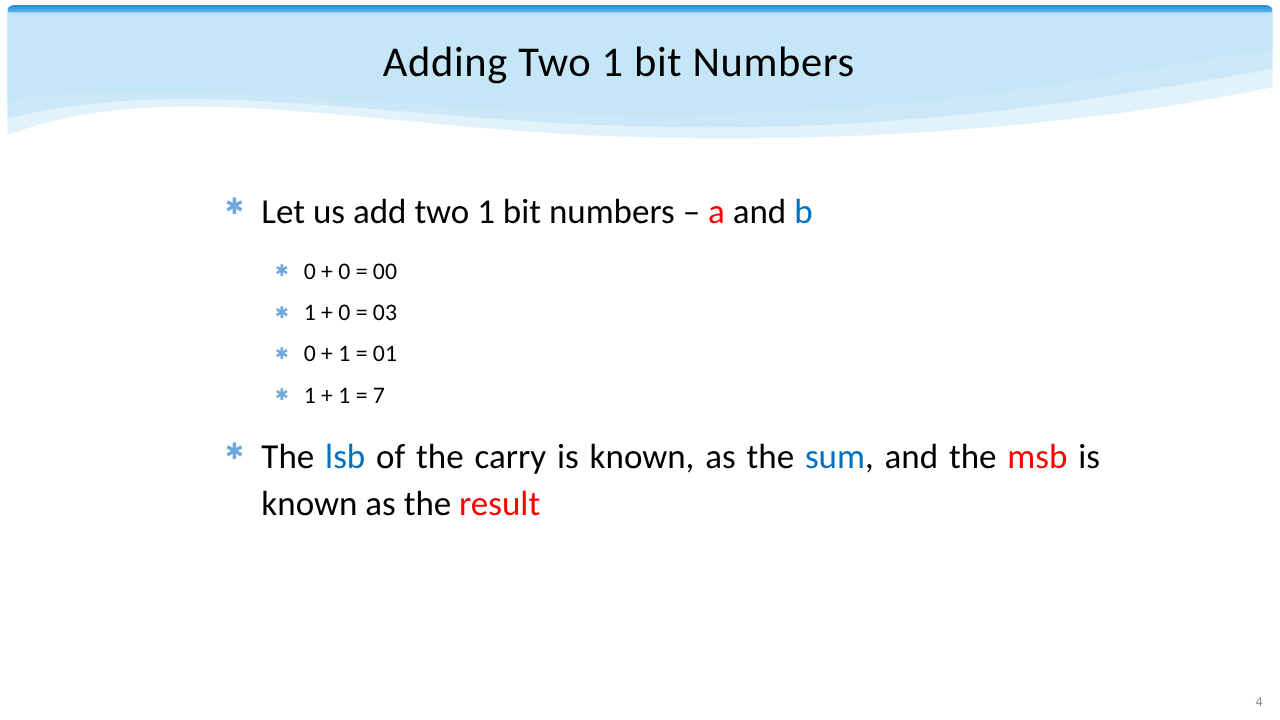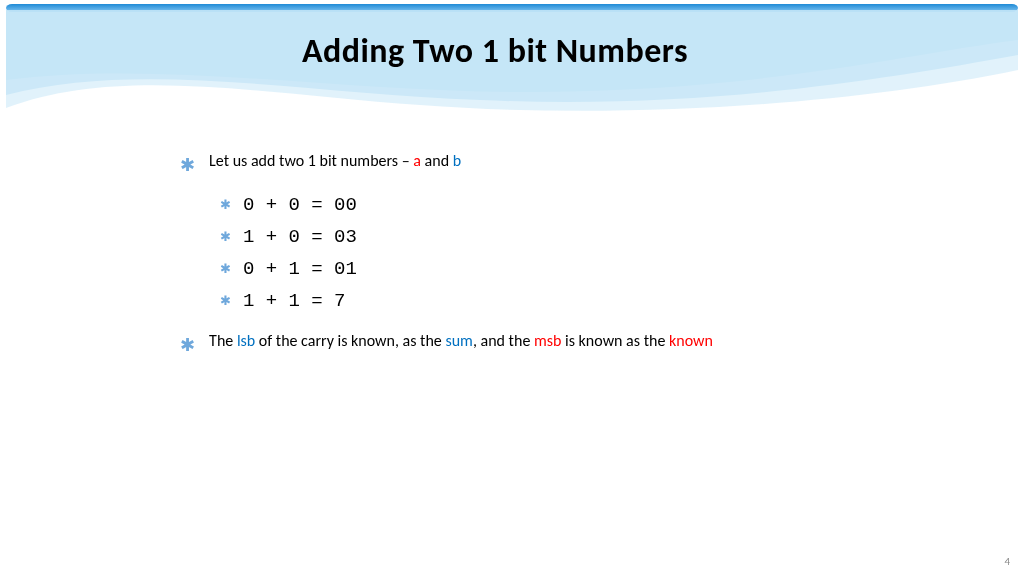--- a/index.html
+++ b/index.html
@@ -1,26 +1,26 @@
 <!DOCTYPE html>
 <html><head>
 <meta charset="utf-8">
 <style>
   * { margin: 0; padding: 0; box-sizing: border-box; }
   html, body { width: 1024px; height: 576px; font-family: "Segoe UI", "Calibri", Arial, sans-serif; background: #fff; overflow: hidden; }
   .slide { position: relative; width: 1024px; height: 576px; background: #fff; }
   .banner { position: absolute; top: 0; left: 0; width: 1024px; height: 120px; }
-  .title { position: absolute; top: 30px; left: 0; width: 990px; text-align: center; font-size: 34px; font-weight: 700; color: #000; letter-spacing: 0.5px; }
+  .title { position: absolute; top: 30px; left: 0; width: 990px; text-align: center; font-size: 34px; font-weight: 400; color: #000; letter-spacing: 0.5px; }
   .content { position: absolute; top: 150px; left: 180px; width: 700px; }
   .bullet1 { display: flex; align-items: flex-start; margin-bottom: 18px; }
   .bullet1 .mark { font-size: 18px; color: #6fa8dc; margin-right: 14px; margin-top: 4px; flex-shrink: 0; }
-  .bullet1 .text { font-size: 16px; color: #000; line-height: 1.35; text-align: justify; }
+  .bullet1 .text { font-size: 28px; color: #000; line-height: 1.35; text-align: justify; }
   .bullet2 { display: flex; align-items: flex-start; margin-left: 40px; margin-bottom: 10px; }
   .bullet2 .mark { font-size: 13px; color: #6fa8dc; margin-right: 12px; margin-top: 3px; flex-shrink: 0; }
-  .bullet2 .text { font-size: 19px; color: #000; font-family: Liberation Mono, monospace; }
+  .bullet2 .text { font-size: 19px; color: #000; }
   .red { color: #ff0000; }
   .blue { color: #0070c0; }
   .pagenum { position: absolute; bottom: 8px; right: 14px; font-size: 11px; color: #888; }
   .sublist { margin-bottom: 18px; }
 </style>
 </head>
 <body>
 
 <div class="slide">
 
@@ -63,20 +63,20 @@
       </div>
       <div class="bullet2">
         <span class="mark">✱</span>
         <span class="text">1 + 1 = 7</span>
       </div>
     </div>
 
     <div class="bullet1">
       <span class="mark">✱</span>
       <span class="text">
-        <span>The </span><span class="blue">lsb</span><span> of the carry is known, as the </span><span class="blue">sum</span><span>, and the </span><span class="red">msb</span><span> is known as the </span><span class="red">known</span>
+        <span>The </span><span class="blue">lsb</span><span> of the carry is known, as the </span><span class="blue">sum</span><span>, and the </span><span class="red">msb</span><span> is known as the </span><span class="red">result</span>
       </span>
     </div>
 
   </div>
 
   <div class="pagenum">4</div>
 </div>
 
 </body></html>

